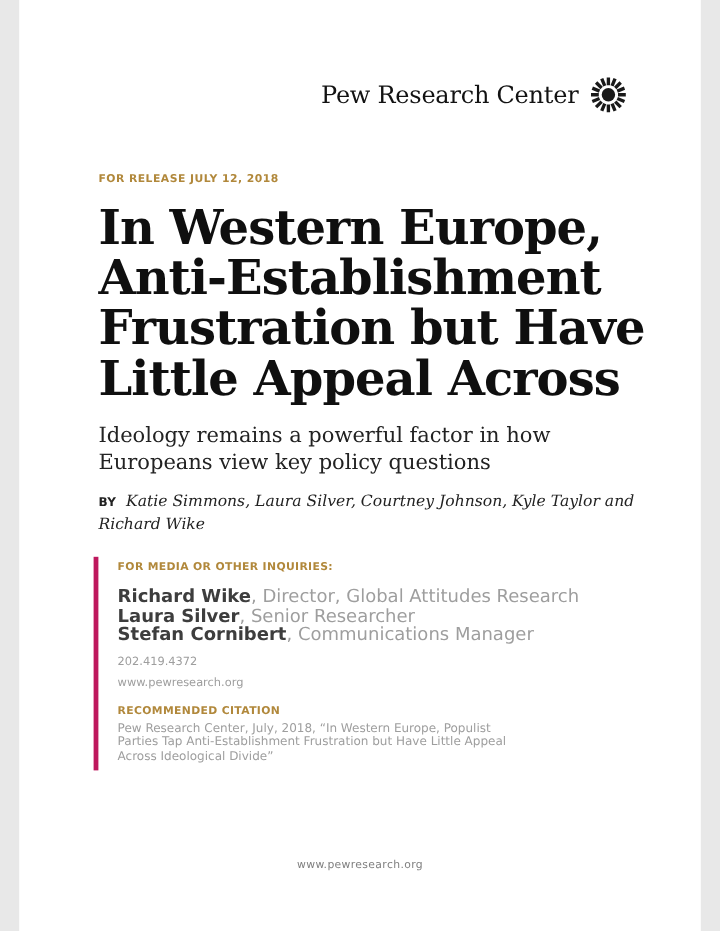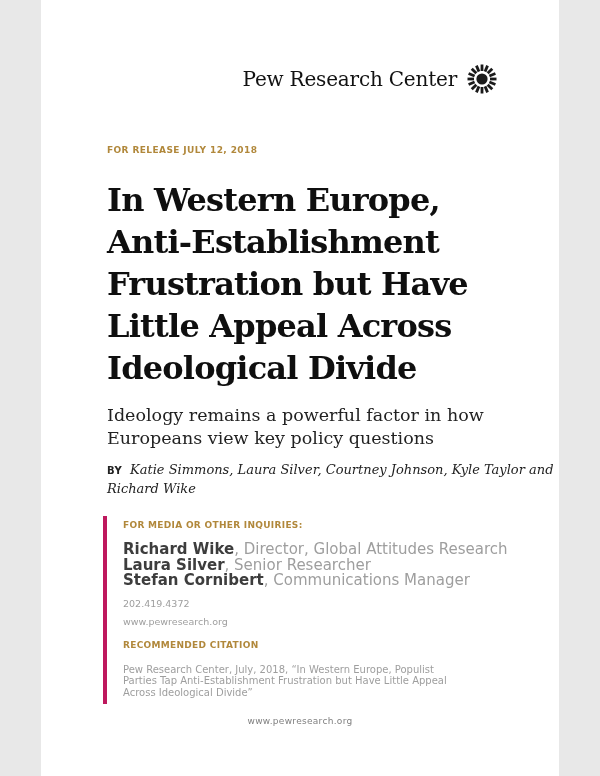--- a/index.html
+++ b/index.html
@@ -1,19 +1,19 @@
 <!DOCTYPE html>
 <html><head>
 <meta charset="utf-8">
 <style>
   * { margin: 0; padding: 0; box-sizing: border-box; }
   html, body { background: #e8e8e8; }
   .page {
     position: relative;
-    width: 518px;
+    width: 568px;
     height: 776px;
     margin: 0 auto;
     background: #ffffff;
     overflow: hidden;
     font-family: "DejaVu Sans", sans-serif;
   }
 
   
   .masthead {
     position: absolute;
@@ -39,27 +39,27 @@
     left: 66px;
     top: 145px;
     width: 484px;
   }
 
   .release {
     font-size: 9px;
     font-weight: bold;
     letter-spacing: 0.4px;
     color: #b1883b;
-    margin-bottom: 24px;
+    margin-bottom: 14px;
   }
 
   .title {
     font-family: "DejaVu Serif", serif;
     font-weight: bold;
-    font-size: 32px;
+    font-size: 40px;
     line-height: 42px;
     letter-spacing: -0.8px;
     color: #0f0f0f;
     margin-bottom: 15px;
   }
   .title .title-line { display: block; }
 
   .subtitle {
     font-family: "DejaVu Serif", serif;
     font-weight: normal;
@@ -114,21 +114,21 @@
   .phone {
     font-size: 9.5px;
     color: #9e9e9e;
     margin-bottom: 7px;
   }
   .website {
     font-size: 9.5px;
     color: #9e9e9e;
     margin-bottom: 13px;
   }
-  .citation-heading { margin-bottom: 14px; }
+  .citation-heading { margin-bottom: 4px; }
   .citation-text {
     font-size: 10px;
     line-height: 11.5px;
     color: #9e9e9e;
     width: 340px;
   }
 
   
   .footer-url {
     position: absolute;
@@ -175,21 +175,20 @@
 
   <main class="content">
 
     <div class="release">FOR RELEASE JULY 12, 2018</div>
 
     <h1 class="title">
       <span class="title-line">In Western Europe,</span>
       <span class="title-line">Anti-Establishment</span>
       <span class="title-line">Frustration but Have</span>
       <span class="title-line">Little Appeal Across</span>
-      <span class="title-line">Ideological Divide</span>
     </h1>
 
     <h2 class="subtitle">Ideology remains a powerful factor in how Europeans view key policy questions</h2>
 
     <div class="byline">
       <span class="by">BY</span>
       <span class="authors">Katie Simmons, Laura Silver, Courtney Johnson, Kyle Taylor and Richard Wike</span>
     </div>
 
     <section class="media-block">

